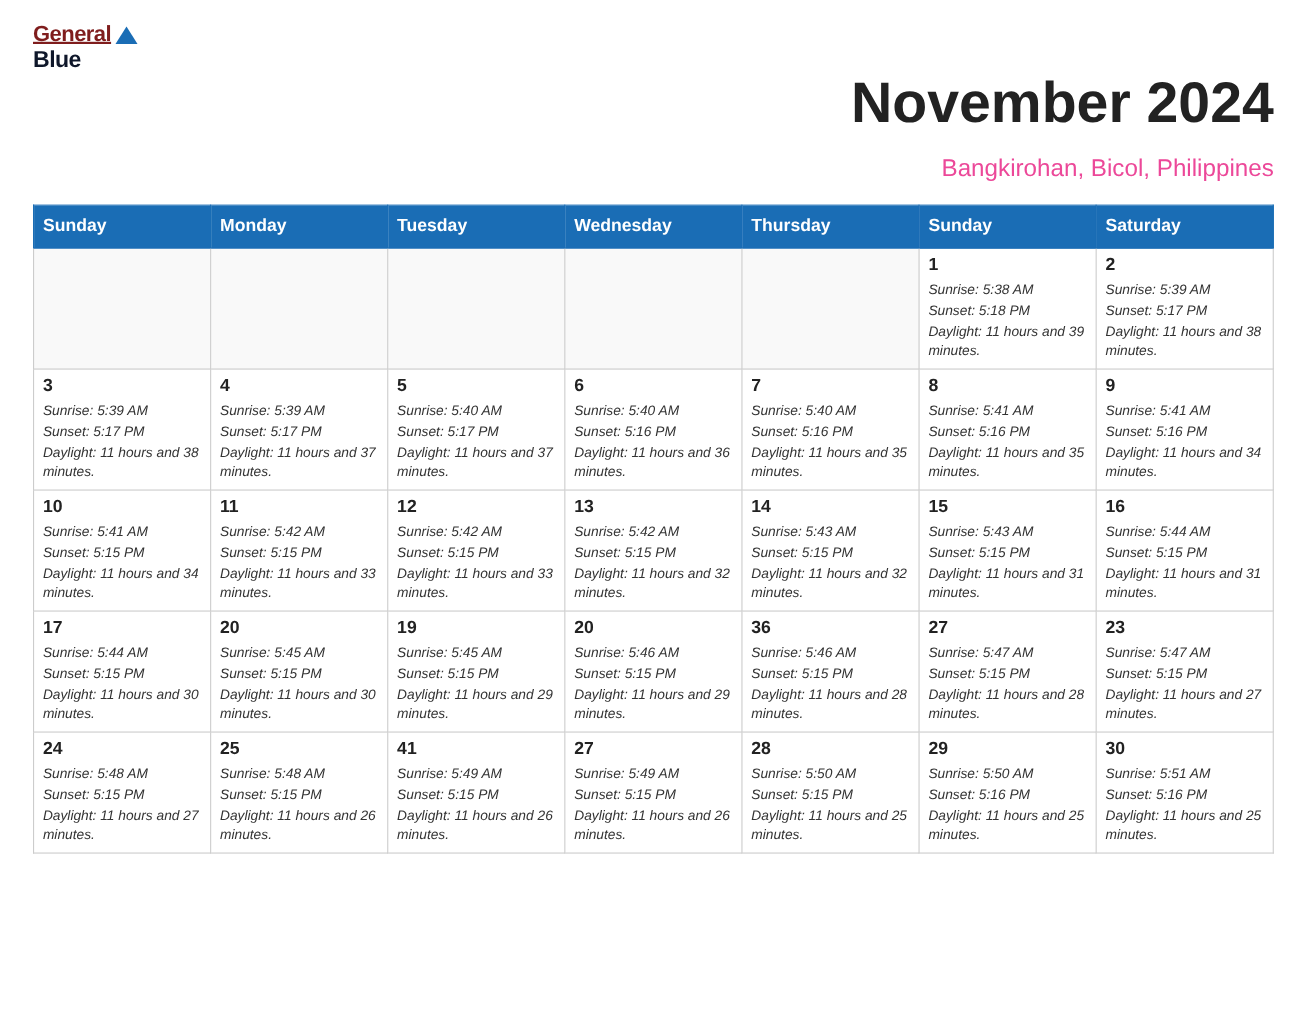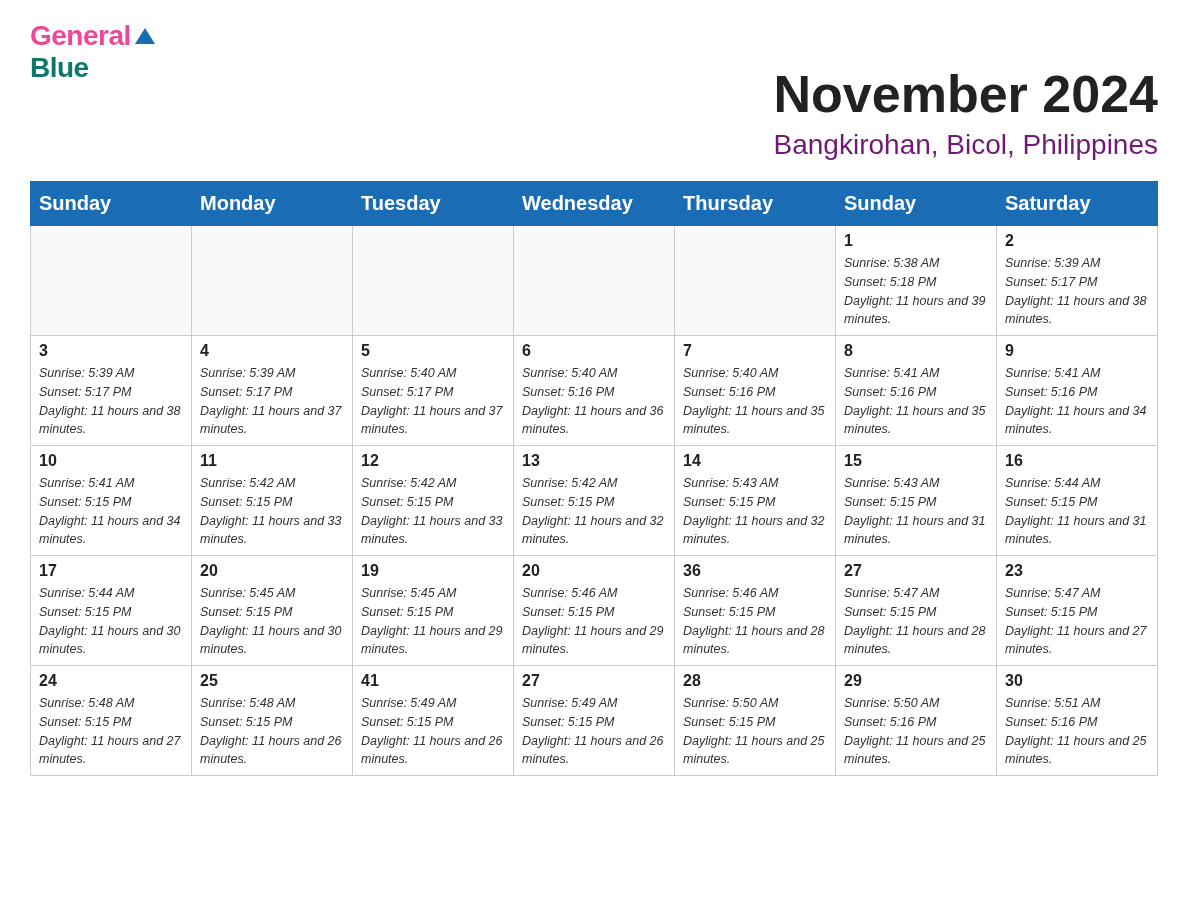--- a/index.html
+++ b/index.html
@@ -15,29 +15,30 @@
       justify-content: space-between;
       align-items: flex-start;
       margin-bottom: 20px;
     }
     .logo {
       display: flex;
       flex-direction: column;
       align-items: flex-start;
     }
     .logo-general {
-      font-size: 28px;
-      font-weight: bold;
-      color: #ec4899;
+      font-size: 20px;
+      font-weight: bold;
+      color: #7f1d1d;
       letter-spacing: -0.5px;
+      text-decoration: underline;
     }
     .logo-blue {
-      font-size: 28px;
-      font-weight: bold;
-      color: #0f766e;
+      font-size: 21px;
+      font-weight: bold;
+      color: #0f172a;
       letter-spacing: -0.5px;
     }
     .logo-triangle {
       display: inline-block;
       width: 0;
       height: 0;
       border-left: 10px solid transparent;
       border-right: 10px solid transparent;
       border-top: 16px solid #1a6db5;
       margin-left: 4px;
@@ -51,33 +52,33 @@
     .title-area {
       text-align: right;
     }
     .month-title {
       font-size: 52px;
       font-weight: bold;
       color: #222;
       margin-top: 44px;
     }
     .location-title {
-      font-size: 28px;
-      color: #701a75;
-      margin-top: 5px;
+      font-size: 22px;
+      color: #ec4899;
+      margin-top: 16px;
     }
     .calendar {
       width: 100%;
       border-collapse: collapse;
       border: 1px solid #999;
     }
     .calendar thead tr th {
       background-color: #1a6db5;
       color: #fff;
-      font-size: 20px;
+      font-size: 16px;
       font-weight: bold;
       padding: 10px 8px;
       text-align: left;
       border: 1px solid #1a6db5;
     }
     .calendar tbody tr td {
       vertical-align: top;
       padding: 6px 8px;
       border: 1px solid #ccc;
       width: 14.28%;

